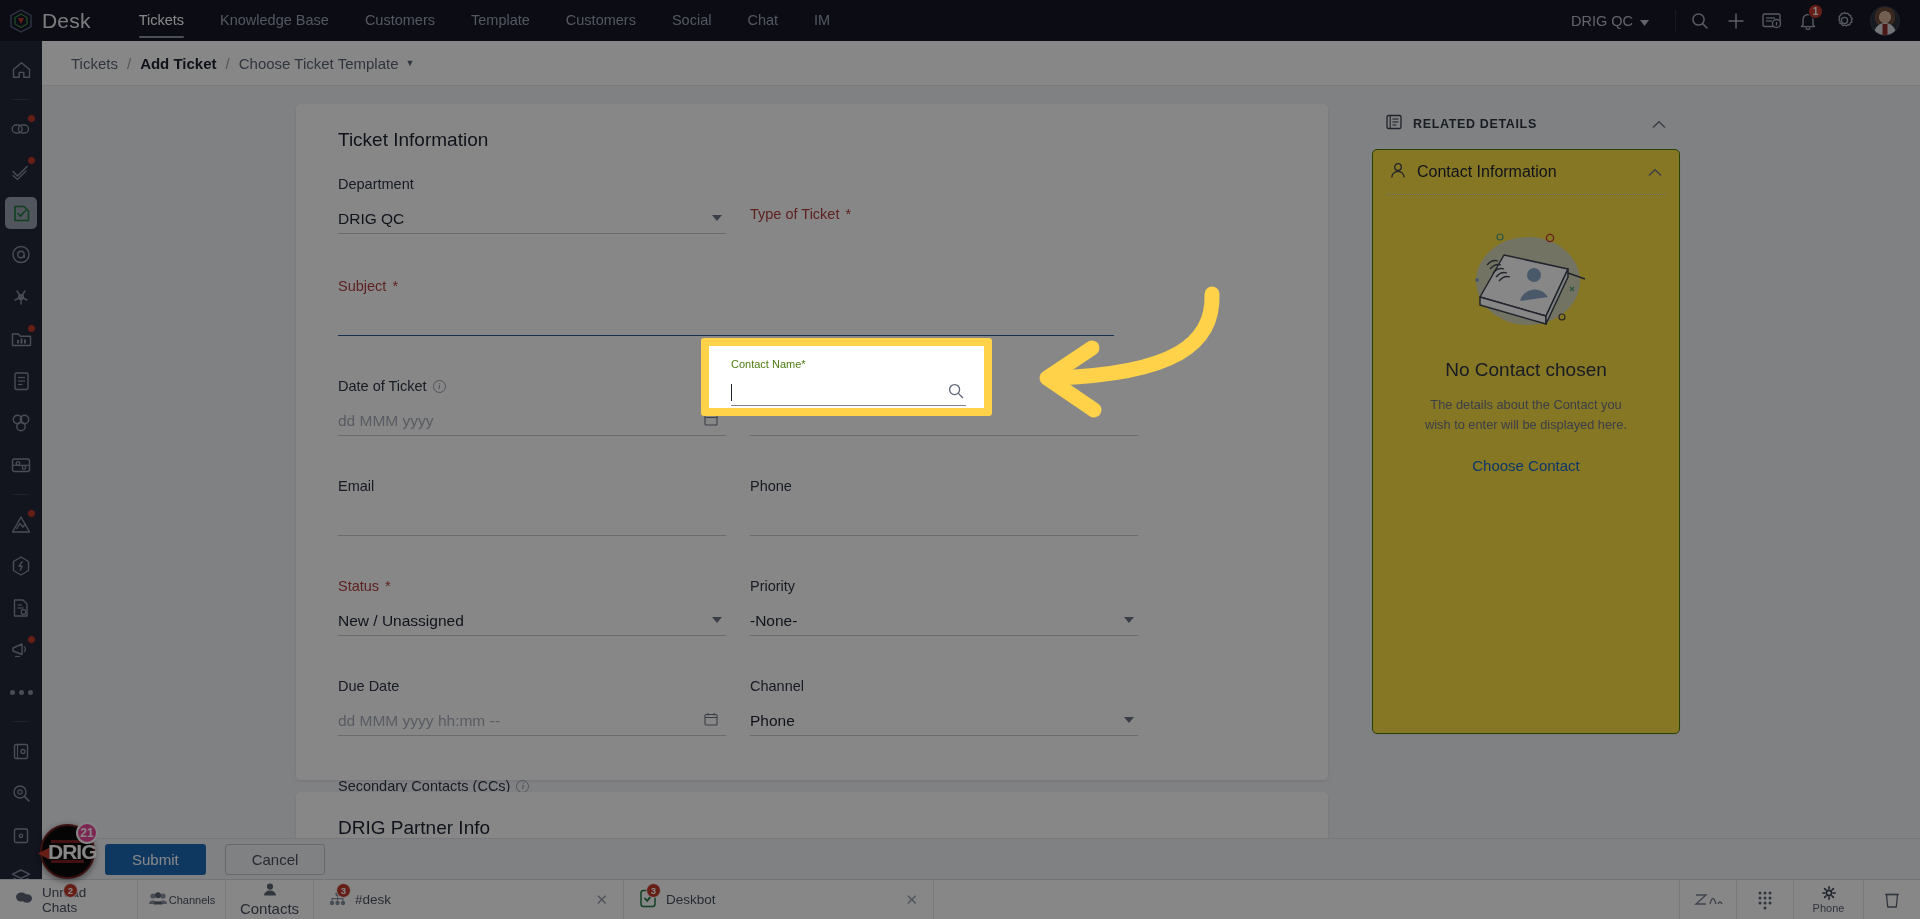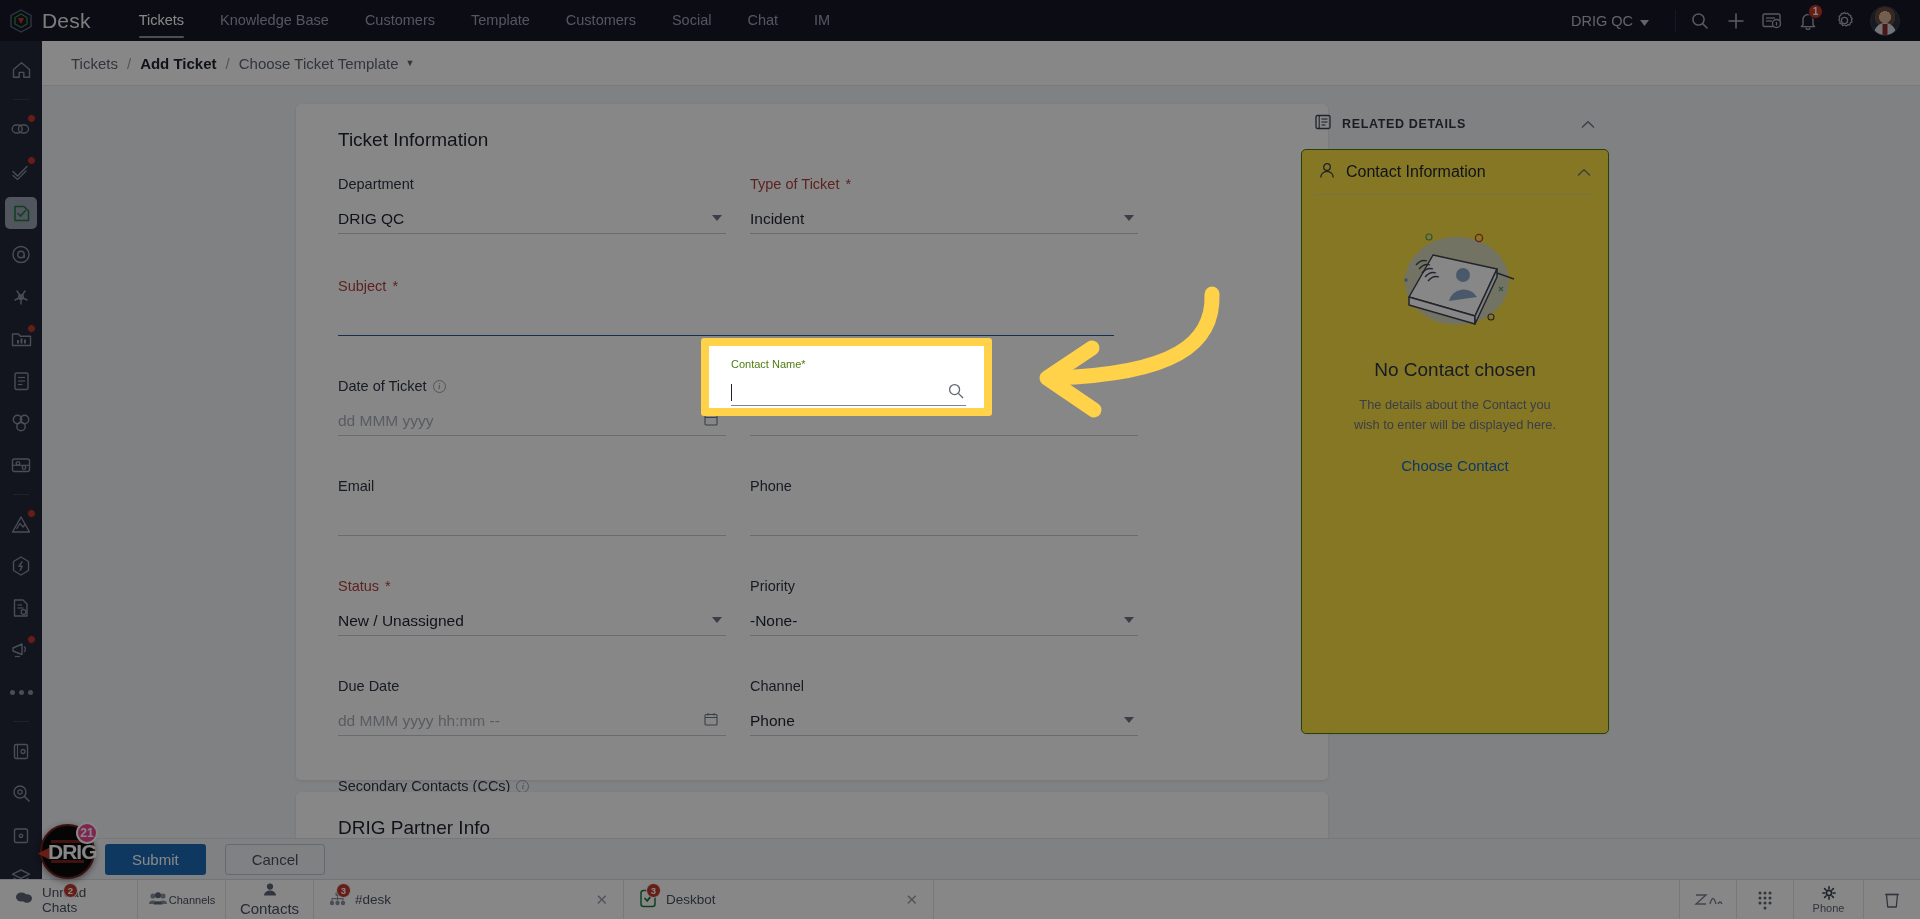--- a/index.html
+++ b/index.html
@@ -143,21 +143,21 @@
   .caret-dn {
     position:absolute; right:4px; top:11px;
     width:0;height:0;border-left:5px solid transparent;border-right:5px solid transparent;
     border-top:6px solid #6f7685;
   }
   .cal-ic { position:absolute; right:8px; top:6px; color:#6f7685; }
   .wide { width:776px; }
 
   
   .rightpanel {
-    position:absolute; left:1259px; top:18px; width:308px; height:808px;
+    position:absolute; left:1330px; top:18px; width:308px; height:808px;
   }
   .rd-head {
     height:40px; display:flex; align-items:center; gap:11px;
     padding:0 14px; color:#3a4150;
   }
   .rd-head-label {
     font-size:12.5px; letter-spacing:.65px; color:#2e3543; font-weight:bold;
   }
   .chev { margin-left:auto; color:#6f7685; }
   .rd-card {
@@ -501,24 +501,20 @@
             <div class="fld-input">
               <span class="val">DRIG QC</span>
               <span class="caret-dn"></span>
             </div>
           </div>
           <div class="spacer"></div>
           <div class="fld col2">
             <div class="fld-label req">
               <span>Type of Ticket</span>
               <span class="star">*</span>
-            </div>
-            <div class="fld-input">
-              <span class="val">Incident</span>
-              <span class="caret-dn"></span>
             </div>
           </div>
         </div>
 
         <div class="row" style="margin-top:44px">
           <div class="fld wide">
             <div class="fld-label req">
               <span>Subject</span>
               <span class="star">*</span>
             </div>

